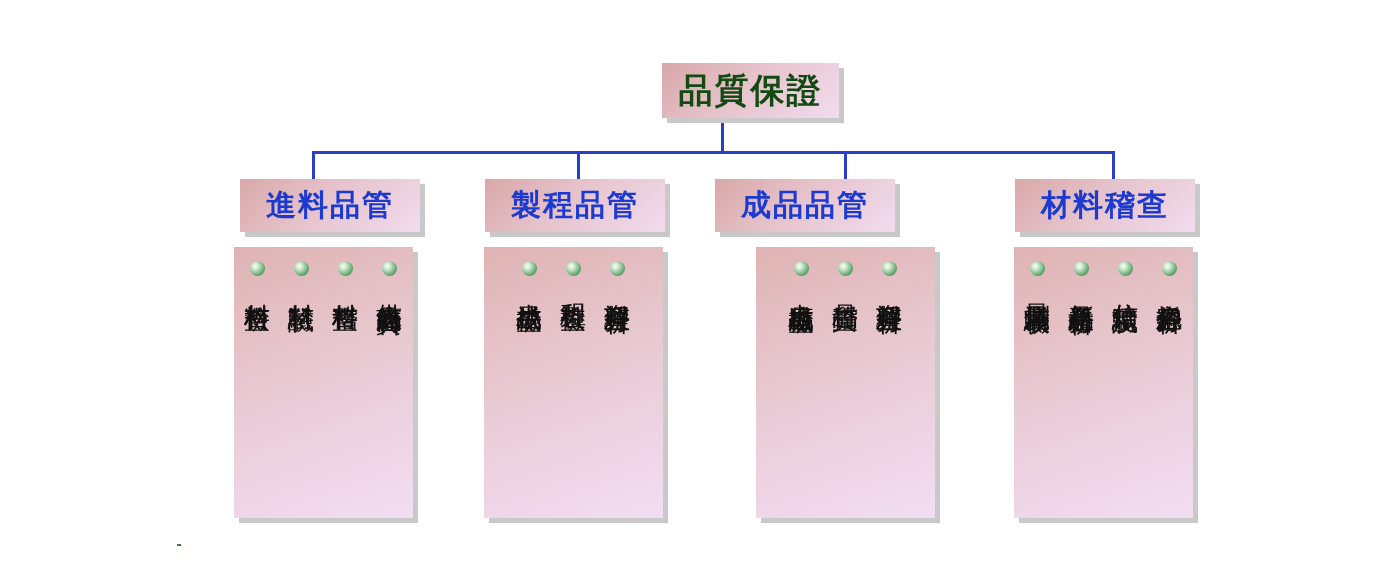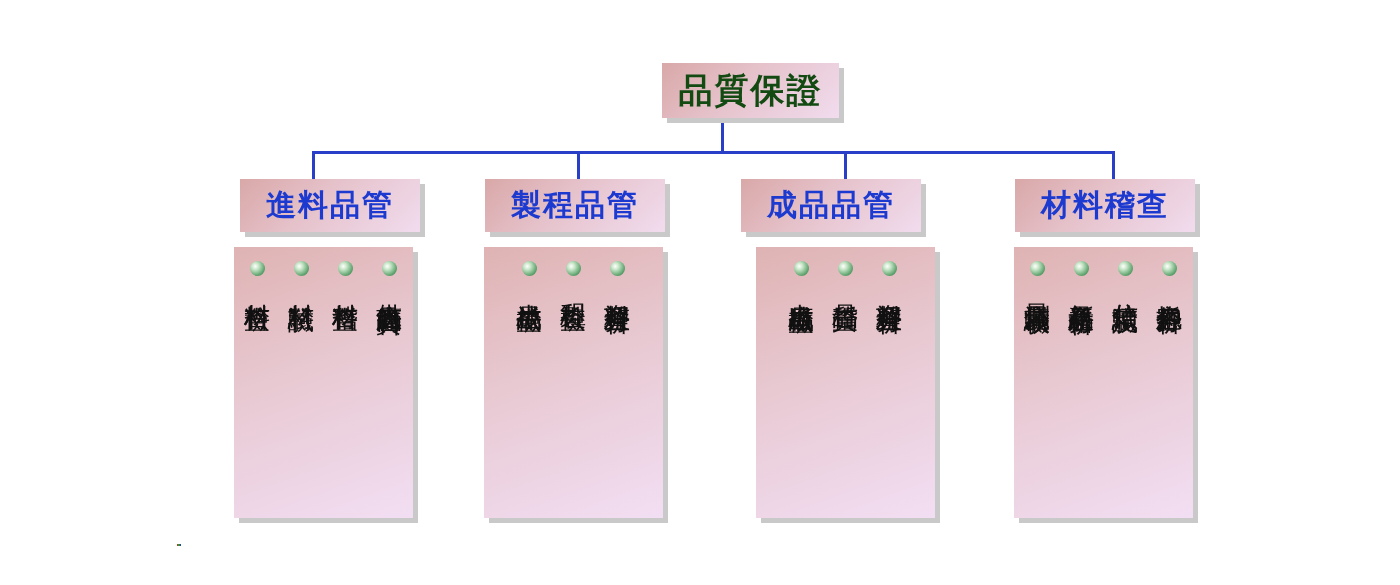--- a/index.html
+++ b/index.html
@@ -43,21 +43,21 @@
 <div class="box root-box">
   <span class="root-label">品質保證</span>
 </div>
 
 <div class="box head-box" style="left:240px;">
   <span class="head-label">進料品管</span>
 </div>
 <div class="box head-box" style="left:485px;">
   <span class="head-label">製程品管</span>
 </div>
-<div class="box head-box" style="left:741px;">
+<div class="box head-box" style="left:715px;">
   <span class="head-label">成品品管</span>
 </div>
 <div class="box head-box" style="left:1015px;">
   <span class="head-label">材料稽查</span>
 </div>
 
 <div class="box content-box" style="left:234px;">
   <div class="cols">
     <div class="col">
         <span class="bullet"></span>

